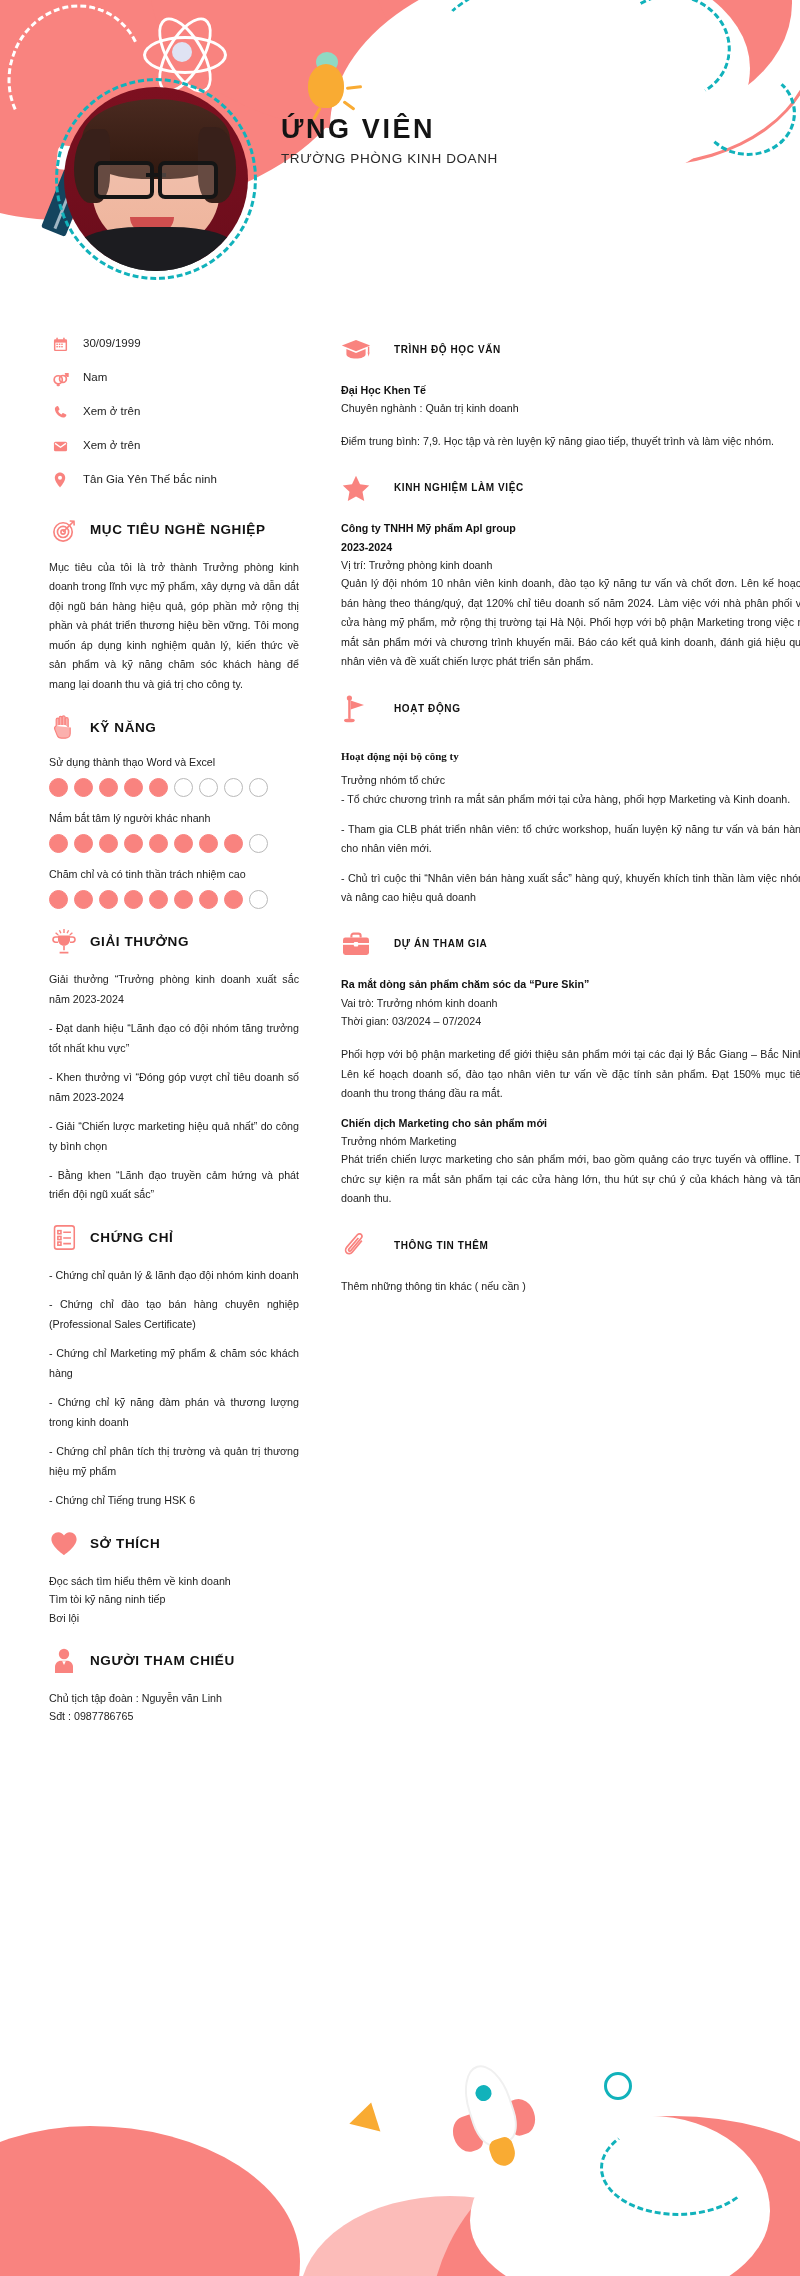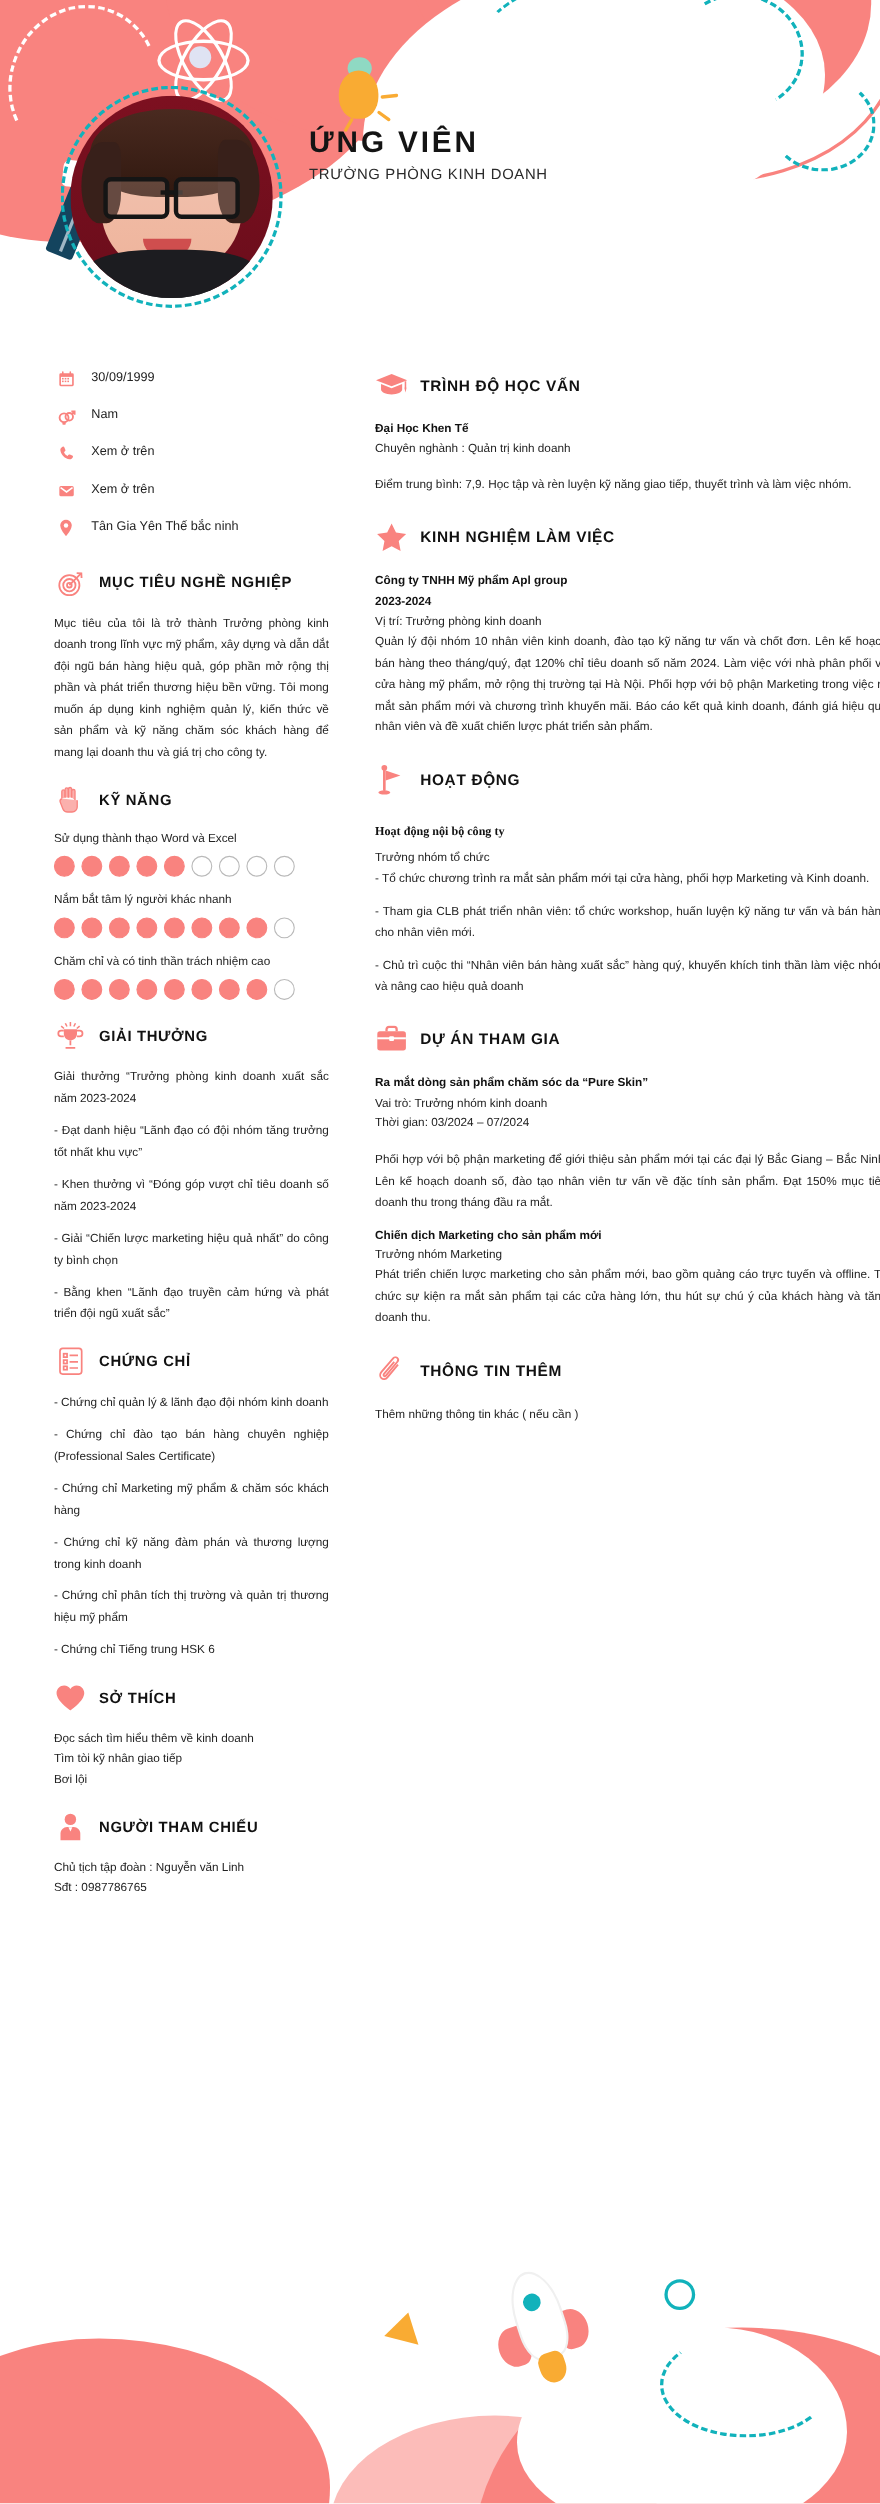--- a/index.html
+++ b/index.html
@@ -231,21 +231,21 @@
   .sec{margin:0 0 18px 0;}
   .sec-head{display:flex;align-items:center;margin:0 0 13px 0;}
   .sec-icon{
     width:30px;height:30px;margin-right:11px;flex:0 0 30px;
     display:flex;align-items:center;justify-content:center;color:#f9837f;
   }
   .sec-title{
     font-size:13.5px;font-weight:bold;letter-spacing:.6px;color:#111;
     line-height:1;margin:0;
   }
-  .sec-title.big{font-size:14px;}
+  .sec-title.big{font-size:10px;margin-left:12px;}
 
   .para{
     font-size:10.7px;line-height:1.82;color:#232323;margin:0 0 10px 0;
     text-align:justify;
   }
   .para.last{margin-bottom:0;}
   .line{font-size:10.7px;line-height:1.75;color:#232323;margin:0;}
   .bold-line{font-size:10.7px;font-weight:bold;line-height:1.7;color:#111;margin:0;}
   .serif-bold{
     font-family:"Liberation Serif","DejaVu Serif",serif;
@@ -505,21 +505,21 @@
       <div class="sec">
         <div class="sec-head">
           <span class="sec-icon">
             <svg width="28" height="25" viewBox="0 0 28 25" fill="#f9837f">
                 <path d="M14 24S1.4 15.6 1.4 8.2C1.4 4.2 4.5 1.2 8.3 1.2c2.4 0 4.5 1.3 5.7 3.2 1.2-1.9 3.3-3.2 5.7-3.2 3.8 0 6.9 3 6.9 7 0 7.4-12.6 15.8-12.6 15.8z"></path>
               </svg>
           </span>
           <h2 class="sec-title">SỞ THÍCH</h2>
         </div>
         <p class="line">Đọc sách tìm hiểu thêm về kinh doanh</p>
-        <p class="line">Tìm tòi kỹ nhân giao tiếp</p>
+        <p class="line">Tìm tòi kỹ năng ninh tiếp</p>
         <p class="line">Bơi lội</p>
       </div>
 
       <div class="sec">
         <div class="sec-head">
           <span class="sec-icon">
             <svg width="22" height="26" viewBox="0 0 22 26" fill="#f9837f">
                 <circle cx="11" cy="6" r="5.2"></circle>
                 <path d="M2 25v-6.2c0-3.3 2.7-6 6-6h6c3.3 0 6 2.7 6 6V25z"></path>
                 <path d="M9.2 13.2L11 17l1.8-3.8" fill="#fff"></path>

